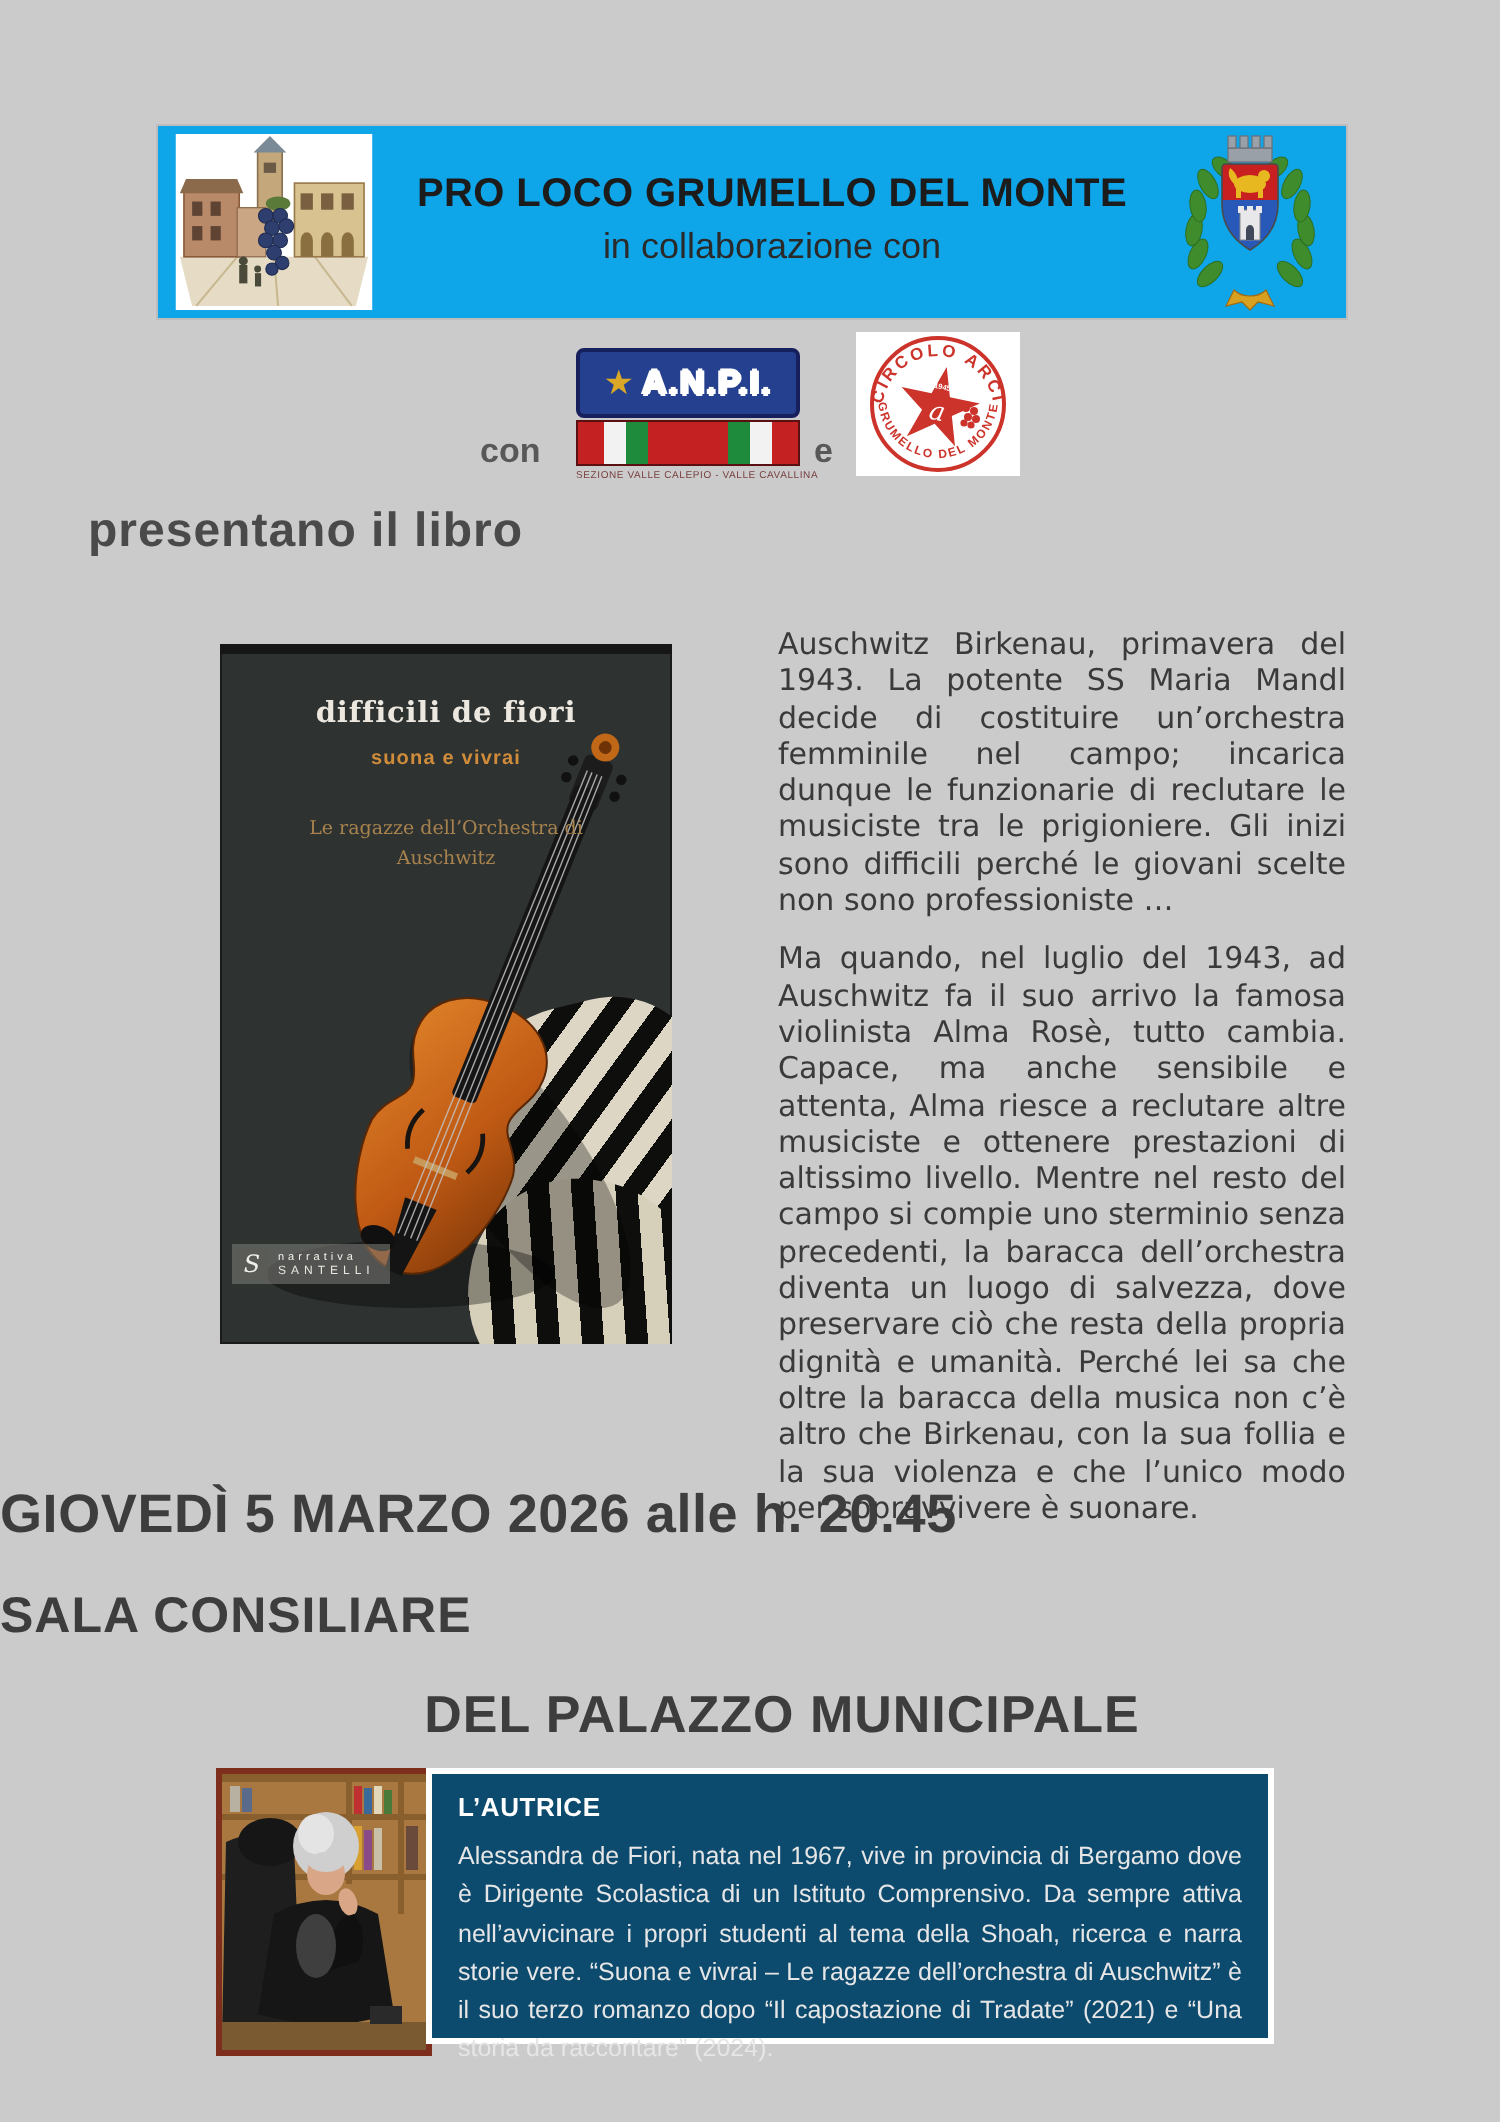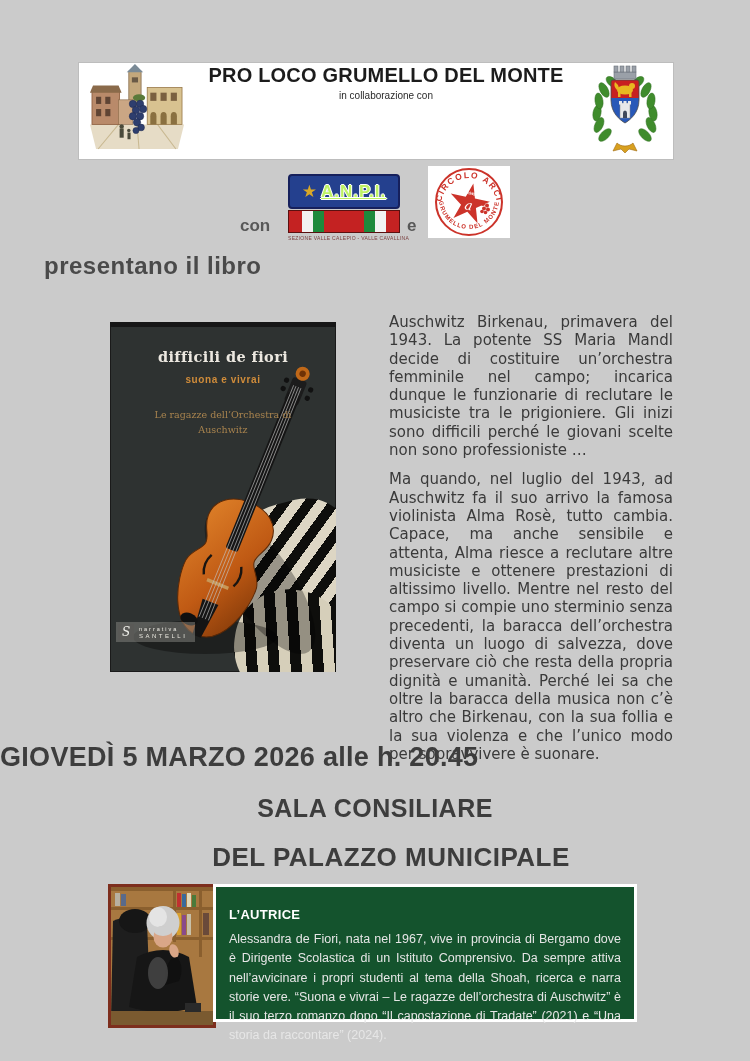--- a/index.html
+++ b/index.html
@@ -1,38 +1,38 @@
 <!DOCTYPE html>
 <html><head>
 <meta charset="utf-8">
 <style>
   html,body{margin:0;padding:0;}
   body{width:750px;height:1061px;background:#cbcbcb;position:relative;overflow:hidden;
        font-family:"Liberation Sans",sans-serif;}
   .abs{position:absolute;}
 
   
-  .header{left:78px;top:62px;width:594px;height:96px;background:#ffffff;
-          border:1px solid #bdbdbd;display:flex;align-items:flex-start;}
+  .header{left:78px;top:62px;width:594px;height:96px;background:#0ea5e9;
+          border:1px solid #bdbdbd;display:flex;align-items:center;}
   .header-logo-left{width:100px;height:88px;margin-left:8px;flex:0 0 auto;}
   .header-center{flex:1;text-align:center;color:#1c1c1c;line-height:1.25;}
   .header-line1{font-size:20px;font-weight:bold;letter-spacing:.2px;}
-  .header-line2{font-size:10px;color:#2a2a2a;margin:2px 0;}
+  .header-line2{font-size:18px;color:#2a2a2a;margin:2px 0;}
   .header-line3{font-size:17.5px;font-weight:bold;letter-spacing:.2px;}
   .header-logo-right{width:80px;height:92px;margin-right:8px;flex:0 0 auto;}
 
   
   .con-label{left:240px;top:216px;font-size:17px;font-weight:bold;color:#585858;}
   .e-label{left:407px;top:216px;font-size:17px;font-weight:bold;color:#585858;}
   .anpi{left:288px;top:174px;width:112px;}
   .anpi-box{height:31px;background:#24408e;border:2px solid #16205c;border-radius:4px;
             display:flex;align-items:center;justify-content:center;gap:4px;}
   .anpi-star{color:#d9a827;font-size:17px;line-height:1;}
-  .anpi-text{color:#bef264;font-size:17px;font-weight:bold;letter-spacing:1px;
-             text-shadow:-1px 0 #fff,1px 0 #fff,0 -1px #fff,0 1px #fff;text-decoration:underline;}
+  .anpi-text{color:#ffffff;font-size:17px;font-weight:bold;letter-spacing:1px;
+             text-shadow:-1px 0 #fff,1px 0 #fff,0 -1px #fff,0 1px #fff;}
   .anpi-ribbon{height:21px;margin-top:1px;display:flex;border:1px solid #5a1010;}
   .anpi-ribbon div{height:100%;}
   .rib-red{background:#c42222;flex:0 0 13px;}
   .rib-white{background:#f2f2f2;flex:0 0 11px;}
   .rib-green{background:#1e8a3c;flex:0 0 11px;}
   .rib-red-wide{background:#c42222;flex:1;}
   .anpi-caption{font-size:5px;color:#7a4040;text-align:center;margin-top:2px;
                 letter-spacing:.3px;white-space:nowrap;}
   .arci{left:428px;top:166px;width:82px;height:72px;background:#ffffff;}
 
@@ -69,30 +69,30 @@
 
   
   .desc{left:378px;top:302px;width:306px;color:#3a3a3a;
         font-family:"DejaVu Sans",sans-serif;font-size:15px;line-height:1.22;
         text-align:justify;}
   .desc p{margin:11px;}
 
   
   .event1{left:0;top:742px;width:712px;text-align:left;font-size:27px;
           font-weight:bold;color:#3d3d3d;letter-spacing:.3px;}
-  .event2{left:0;top:794px;width:750px;text-align:center;font-size:25px;
+  .event2{left:0;top:794px;width:750px;text-align:left;font-size:25px;
           font-weight:bold;color:#3d3d3d;letter-spacing:.5px;}
   .event3{left:0;top:842px;width:750px;text-align:center;font-size:26px;
           font-weight:bold;color:#3d3d3d;letter-spacing:.5px;margin-left:16px;}
 
   
   .author-photo{left:108px;top:884px;width:102px;height:138px;
                 border:3px solid #7d2e1d;box-sizing:content-box;background:#a87840;}
-  .author-box{left:213px;top:884px;width:424px;height:138px;background:#14532d;
-              border:3px solid #ffffff;box-sizing:border-box;padding:20px 13px;
+  .author-box{left:213px;top:884px;width:424px;height:138px;background:#0c4a6e;
+              border:3px solid #ffffff;box-sizing:border-box;padding:9px 13px;
               color:#ededed;}
   .author-title{font-size:13px;font-weight:bold;color:#ffffff;letter-spacing:.3px;}
   .author-bio{margin-top:8px;font-size:12.5px;line-height:1.54;text-align:justify;
               color:#e6e6e6;}
 </style>
 </head>
 <body>
 
 <div class="abs header">
   <svg class="header-logo-left" viewBox="0 0 96 86">

